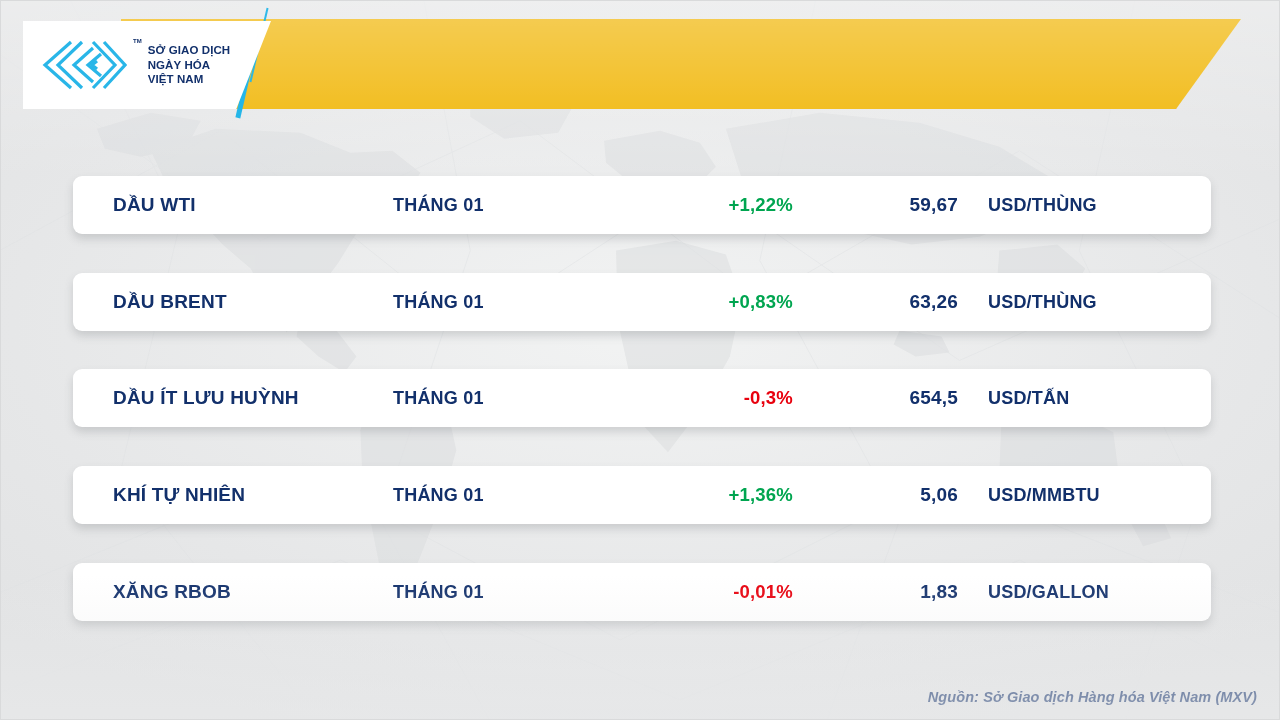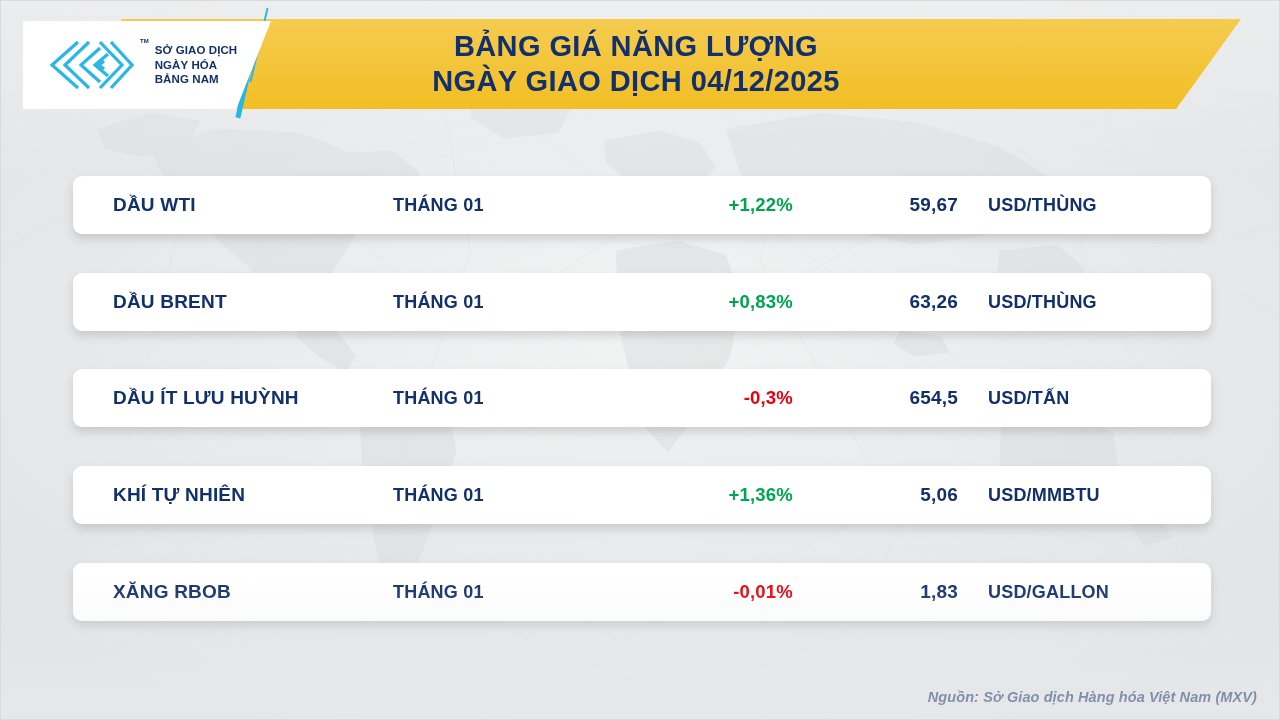--- a/index.html
+++ b/index.html
@@ -121,21 +121,21 @@
     top: 20px;
     width: 248px;
     height: 88px;
     background: #ffffff;
     clip-path: polygon(0 0, 100% 0, 86% 100%, 0 100%);
     box-shadow: 0 3px 7px rgba(0,0,0,0.18);
     z-index: 5;
   }
   .logo-inner {
     position: absolute;
-    left: 17px;
+    left: 10px;
     top: 20px;
     width: 248px;
     height: 88px;
     z-index: 6;
     display: flex;
     align-items: center;
     padding-left: 30px;
     box-sizing: border-box;
     gap: 6px;
   }
@@ -309,28 +309,24 @@
           <polyline points="60,15 47,26 60,37"></polyline>
           <polyline points="56,22 51,26 56,30"></polyline>
           <polyline points="63,3 84,26 63,49"></polyline>
           <polyline points="52,3 74,26 52,49"></polyline>
         </g>
       </svg>
       <span class="logo-tm">TM</span>
       <span class="logo-words">
         <span>SỞ GIAO DỊCH</span>
         <span>NGÀY HÓA</span>
-        <span>BẢNG NAM</span>
+        <span>VIỆT NAM</span>
       </span>
     </div>
 
-    <div class="banner-title">
-      <span class="line1">BẢNG GIÁ NĂNG LƯỢNG</span>
-      <span class="line2">NGÀY GIAO DỊCH 04/12/2025</span>
-    </div>
   </div>
 
   <div class="rows" id="rows-container">
       <div class="row" style="top: 175px;">
         <div class="c-name">DẦU WTI</div>
         <div class="c-month">THÁNG 01</div>
         <div class="c-change up">+1,22%</div>
         <div class="c-price">59,67</div>
         <div class="c-unit">USD/THÙNG</div>
       </div>

